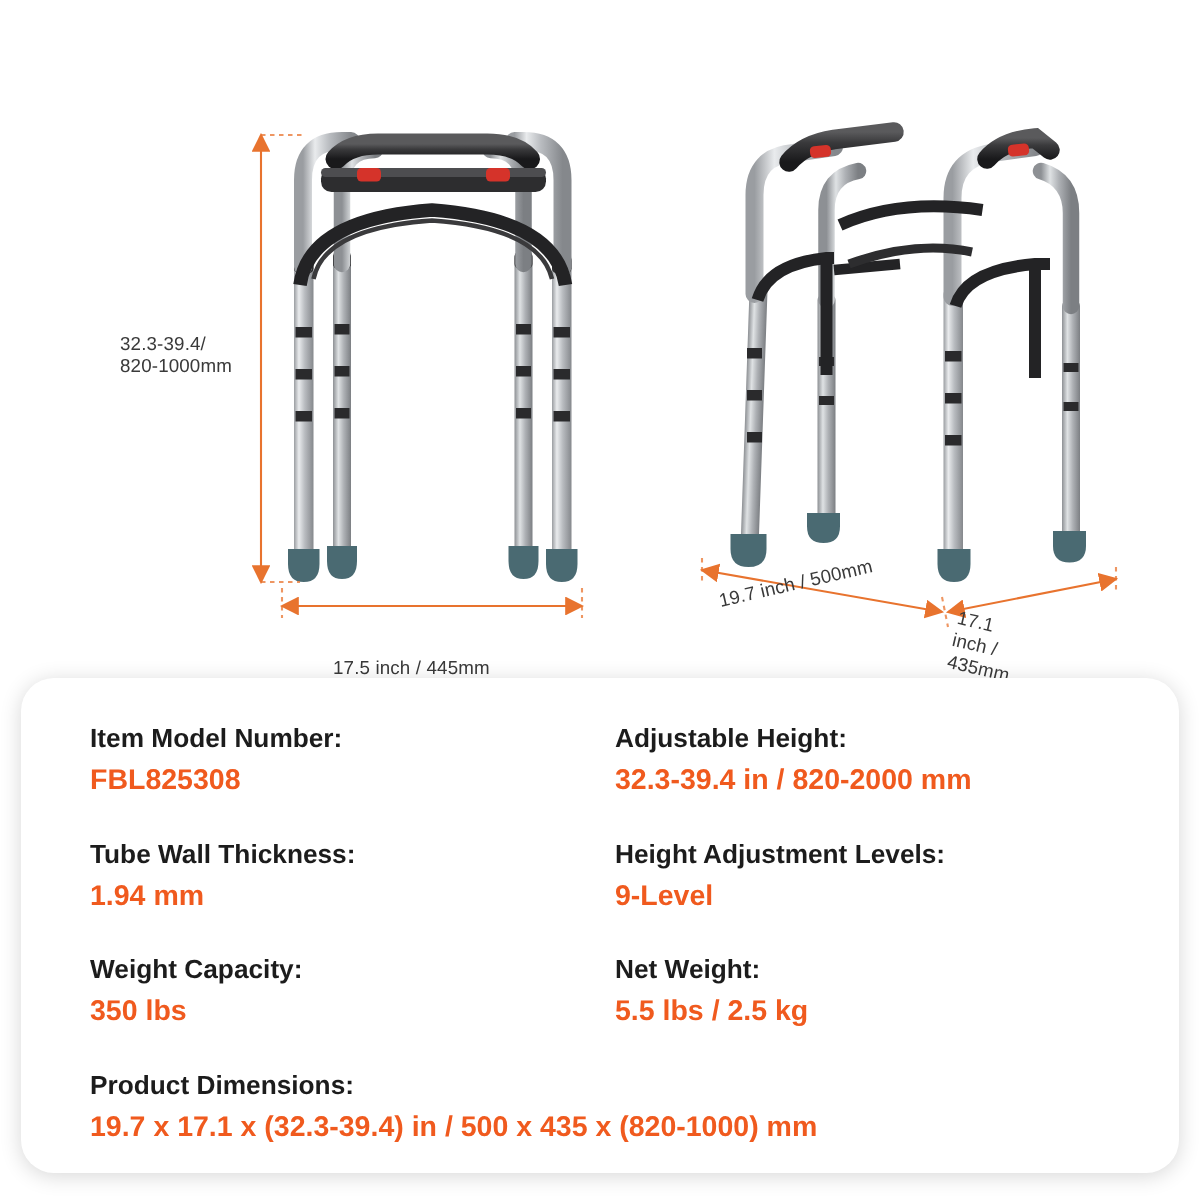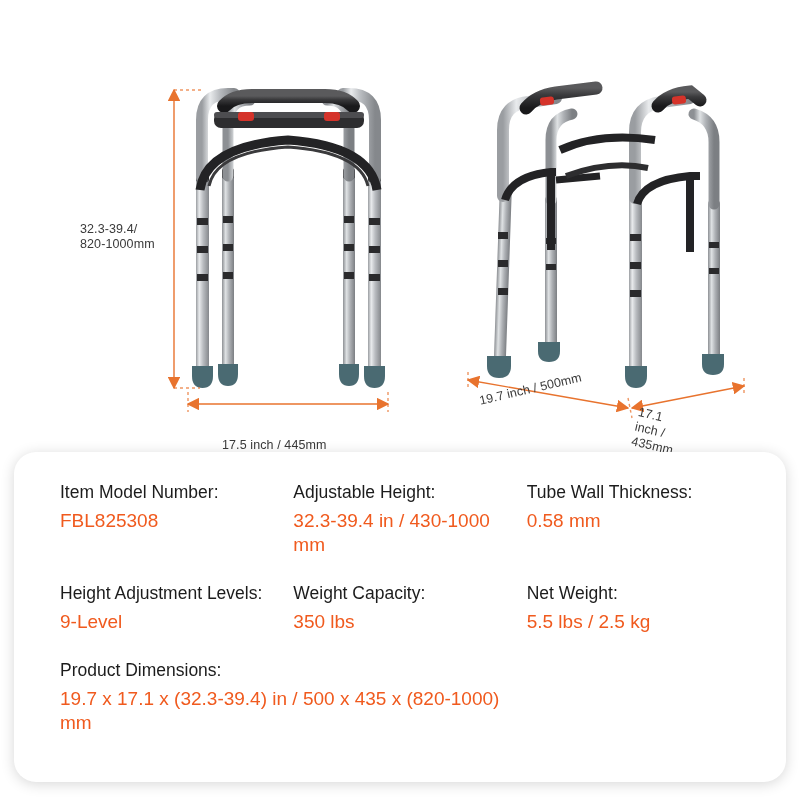--- a/index.html
+++ b/index.html
@@ -65,23 +65,24 @@
     height: 330px;
     background: #ffffff;
     border-radius: 22px;
     box-shadow: 0 2px 14px rgba(0,0,0,0.16);
     box-sizing: border-box;
     padding: 28px 46px 20px 46px;
   }
 
   .spec-grid {
     display: grid;
-    grid-template-columns: 1fr 1fr 1fr;
+    grid-template-columns: 1fr 1fr;
     column-gap: 20px;
     row-gap: 0px;
+    font-weight: bold;
   }
   .spec-item {
     margin-bottom: 24px;
   }
   .spec-item.full {
     grid-column: 1 / span 2;
     margin-bottom: 0;
   }
   .spec-label {
     font-size: 17.5px;
@@ -251,26 +252,26 @@
 <div class="spec-card">
   <div class="spec-grid">
 
     <div class="spec-item">
       <div class="spec-label">Item Model Number:</div>
       <div class="spec-value">FBL825308</div>
     </div>
 
     <div class="spec-item">
       <div class="spec-label">Adjustable Height:</div>
-      <div class="spec-value">32.3-39.4 in / 430-1000 mm</div>
+      <div class="spec-value">32.3-39.4 in / 820-2000 mm</div>
     </div>
 
     <div class="spec-item">
       <div class="spec-label">Tube Wall Thickness:</div>
-      <div class="spec-value">0.58 mm</div>
+      <div class="spec-value">1.94 mm</div>
     </div>
 
     <div class="spec-item">
       <div class="spec-label">Height Adjustment Levels:</div>
       <div class="spec-value">9-Level</div>
     </div>
 
     <div class="spec-item">
       <div class="spec-label">Weight Capacity:</div>
       <div class="spec-value">350 lbs</div>

